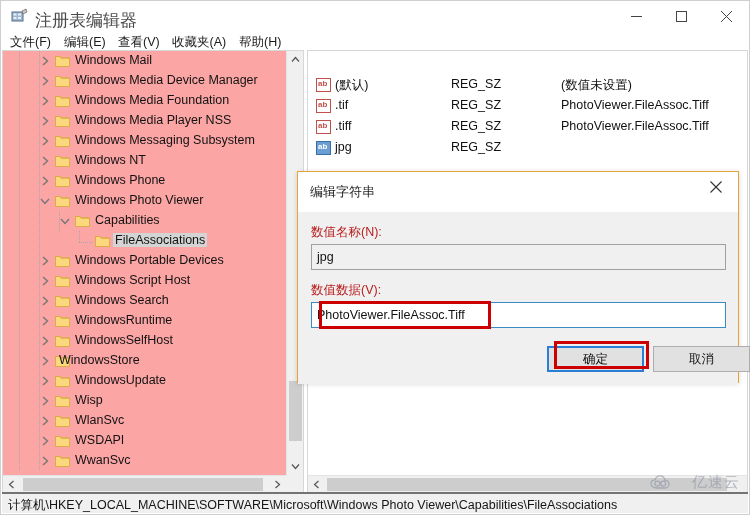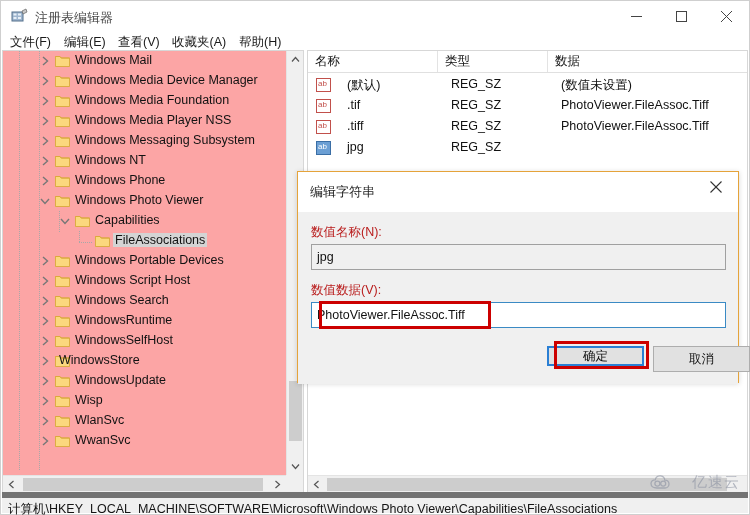--- a/index.html
+++ b/index.html
@@ -7,21 +7,21 @@
     width:750px;height:515px;overflow:hidden;
     font-family:"Liberation Sans","DejaVu Sans",sans-serif;
     font-size:12px;color:#000;background:#fff;
     -webkit-font-smoothing:antialiased;
   }
   #app{position:relative;width:750px;height:515px;background:#fff;border:1px solid #cfcfcf;box-sizing:border-box;}
 
   
   .titlebar{position:absolute;left:0;top:0;width:100%;height:31px;background:#fff;}
   .tb-icon{position:absolute;left:10px;top:7px;width:17px;height:17px;}
-  .tb-title{position:absolute;left:34px;top:8px;font-size:13px;color:#4a4a4a;white-space:nowrap;}
+  .tb-title{position:absolute;left:34px;top:8px;font-size:17px;color:#4a4a4a;white-space:nowrap;}
   .wctrls{position:absolute;right:0;top:0;height:31px;display:flex;}
   .wbtn{width:45px;height:31px;display:flex;align-items:center;justify-content:center;cursor:default;}
 
   
   .menubar{position:absolute;left:0;top:31px;width:100%;height:18px;background:#fff;}
   .menuitem{position:absolute;top:1px;font-size:12.5px;color:#1a1a1a;white-space:nowrap;padding:1px 3px;cursor:default;}
 
   
   .pane-split{position:absolute;left:0;top:49px;width:748px;height:443px;}
   .tree-pane{position:absolute;left:1px;top:0;width:302px;height:443px;background:#fca5a5;border:1px solid #d7d7d7;box-sizing:border-box;overflow:hidden;}
@@ -48,29 +48,29 @@
   .hsb .arr.lf{left:0;}
   .hsb .arr.rt{right:0;}
   .hsb .thumb{position:absolute;top:2px;height:13px;background:#cdcdcd;cursor:default;}
   .sb-corner{position:absolute;right:0;bottom:0;width:17px;height:17px;background:#f0f0f0;}
 
   
   .lhead{position:absolute;left:0;top:0;width:100%;height:22px;background:#fff;border-bottom:1px solid #e0e0e0;box-sizing:border-box;}
   .lhcell{position:absolute;top:0;height:21px;line-height:21px;font-size:12.5px;color:#151515;padding-left:7px;box-sizing:border-box;border-right:1px solid #e3e3e3;white-space:nowrap;cursor:default;}
   .lrow{position:absolute;left:0;height:21px;width:100%;}
   .vicon{position:absolute;left:8px;top:3px;width:15px;height:14px;border:1px solid #9a9a9a;background:#fff;box-sizing:border-box;}
-  .vicon span{position:absolute;left:0;top:-1px;font-size:8px;font-weight:normal;line-height:10px;padding:1px 1px 0 1px;}
+  .vicon span{position:absolute;left:0;top:-1px;font-size:8px;font-weight:bold;line-height:10px;padding:1px 1px 0 1px;}
   .vicon.red{border-color:#c1504b;} .vicon.red span{color:#c1504b;}
   .vicon.blue{border-color:#3a6ea5;background:#6b9fd4;} .vicon.blue span{color:#fff;}
-  .vname{position:absolute;left:27px;top:2px;font-size:12.5px;color:#111;white-space:nowrap;margin-left:12px;}
+  .vname{position:absolute;left:27px;top:2px;font-size:12.5px;color:#111;white-space:nowrap;}
   .vtype{position:absolute;left:143px;top:2px;font-size:12.5px;color:#111;white-space:nowrap;}
   .vdata{position:absolute;left:253px;top:2px;font-size:12.5px;color:#111;white-space:nowrap;}
 
   
-  .statusbar{position:absolute;left:1px;bottom:1px;width:746px;height:21px;background:#f0f0f0;border-top:6px solid #737373;box-sizing:border-box;}
+  .statusbar{position:absolute;left:1px;bottom:1px;width:746px;height:21px;background:#f0f0f0;border-top:2px solid #737373;box-sizing:border-box;}
   .statusbar .path{position:absolute;left:6px;top:3px;font-size:12.5px;color:#151515;white-space:nowrap;}
 
   
   .dialog{position:absolute;left:296px;top:170px;width:442px;height:212px;background:#f0f0f0;border:1px solid #e5a33a;box-sizing:border-box;box-shadow:0 1px 5px rgba(0,0,0,.16);}
   .dlg-title{position:absolute;left:0;top:0;width:100%;height:40px;background:#fff;}
   .dlg-title .t{position:absolute;left:12px;top:11px;font-size:13px;color:#1d1d1d;white-space:nowrap;}
   .dlg-close{position:absolute;right:0;top:0;width:44px;height:30px;display:flex;align-items:center;justify-content:center;cursor:default;}
   .dlg-body{position:absolute;left:0;top:40px;width:100%;height:172px;background:#f0f0f0;}
   .fld-label{position:absolute;font-size:12.5px;color:#b91c1c;white-space:nowrap;}
   .inp{position:absolute;box-sizing:border-box;font-size:12.5px;color:#111;padding:2px 5px;line-height:20px;white-space:nowrap;overflow:hidden;}
@@ -322,20 +322,30 @@
             <div class="tlabel" style="left: 70px;">WlanSvc</div>
           </div>
           <div class="trow">
             <svg class="chev" viewBox="0 0 12 12" style="left: 36px;">
               <path d="M4 2 L8.5 6 L4 10" fill="none" stroke="#777" stroke-width="1.4"></path>
             </svg>
             <svg class="folder" viewBox="0 0 15 13" style="left: 52px;">
               <path d="M0.5 2.5 L5 2.5 L6.2 4 L14.5 4 L14.5 12.5 L0.5 12.5 Z" fill="#fbd87e" stroke="#d9a93b" stroke-width="0.9"></path>
               <path d="M0.5 2.5 L5 2.5 L6.2 4 L14.5 4" fill="none" stroke="#d9a93b" stroke-width="0.9"></path>
             </svg>
+            <div class="tlabel" style="left: 70px;">WSDAPI</div>
+          </div>
+          <div class="trow">
+            <svg class="chev" viewBox="0 0 12 12" style="left: 36px;">
+              <path d="M4 2 L8.5 6 L4 10" fill="none" stroke="#777" stroke-width="1.4"></path>
+            </svg>
+            <svg class="folder" viewBox="0 0 15 13" style="left: 52px;">
+              <path d="M0.5 2.5 L5 2.5 L6.2 4 L14.5 4 L14.5 12.5 L0.5 12.5 Z" fill="#fbd87e" stroke="#d9a93b" stroke-width="0.9"></path>
+              <path d="M0.5 2.5 L5 2.5 L6.2 4 L14.5 4" fill="none" stroke="#d9a93b" stroke-width="0.9"></path>
+            </svg>
             <div class="tlabel" style="left: 70px;">WwanSvc</div>
           </div>
           <div class="dotv" style="left: 16px; top: 0px; height: 420px;"></div>
           <div class="dotv" style="left: 36px; top: 0px; height: 420px;"></div>
           <div class="dotv" style="left: 56px; top: 160px; height: 22px;"></div>
           <div class="dotv" style="left: 76px; top: 180px; height: 11px;"></div>
           <div class="doth" style="left: 76px; top: 191px; width: 14px;"></div>
         </div>
 
       <div class="vsb">
@@ -362,25 +372,20 @@
         <div class="arr rt">
           <svg width="7" height="9" viewBox="0 0 7 9">
               <path d="M1.5 1 L5.5 4.5 L1.5 8" fill="none" stroke="#555" stroke-width="1.2"></path>
             </svg>
         </div>
       </div>
       <div class="sb-corner"></div>
     </div>
 
     <div class="list-pane">
-      <div class="lhead">
-        <div class="lhcell" style="left:0px;width:130px;">名称</div>
-        <div class="lhcell" style="left:130px;width:110px;">类型</div>
-        <div class="lhcell" style="left:240px;width:199px;border-right:none;">数据</div>
-      </div>
 
       <div id="value-rows">
           <div class="lrow" style="top: 24px;">
             <div class="vicon red">
               <span>ab</span>
             </div>
             <div class="vname">(默认)</div>
             <div class="vtype">REG_SZ</div>
             <div class="vdata">(数值未设置)</div>
           </div>
@@ -432,21 +437,21 @@
       </div>
     </div>
 
     <div class="dlg-body">
       <div class="fld-label" style="left:13px;top:12px;">数值名称(N):</div>
       <div class="inp ro" style="left:13px;top:32px;width:415px;height:26px;">jpg</div>
 
       <div class="fld-label" style="left:13px;top:70px;">数值数据(V):</div>
       <div class="inp rw" style="left:13px;top:90px;width:415px;height:26px;">PhotoViewer.FileAssoc.Tiff</div>
 
-      <div class="dbtn primary" style="left:249px;top:134px;width:97px;height:20px;">确定</div>
+      <div class="dbtn primary" style="left:249px;top:134px;width:97px;height:26px;">确定</div>
       <div class="dbtn" style="left:355px;top:134px;width:97px;height:26px;">取消</div>
     </div>
   </div>
 
   <div class="annot" style="left:318px;top:300px;width:172px;height:28px;"></div>
   <div class="annot" style="left:553px;top:340px;width:95px;height:28px;"></div>
 
   <div class="statusbar">
     <div class="path">计算机\HKEY_LOCAL_MACHINE\SOFTWARE\Microsoft\Windows Photo Viewer\Capabilities\FileAssociations</div>
   </div>

